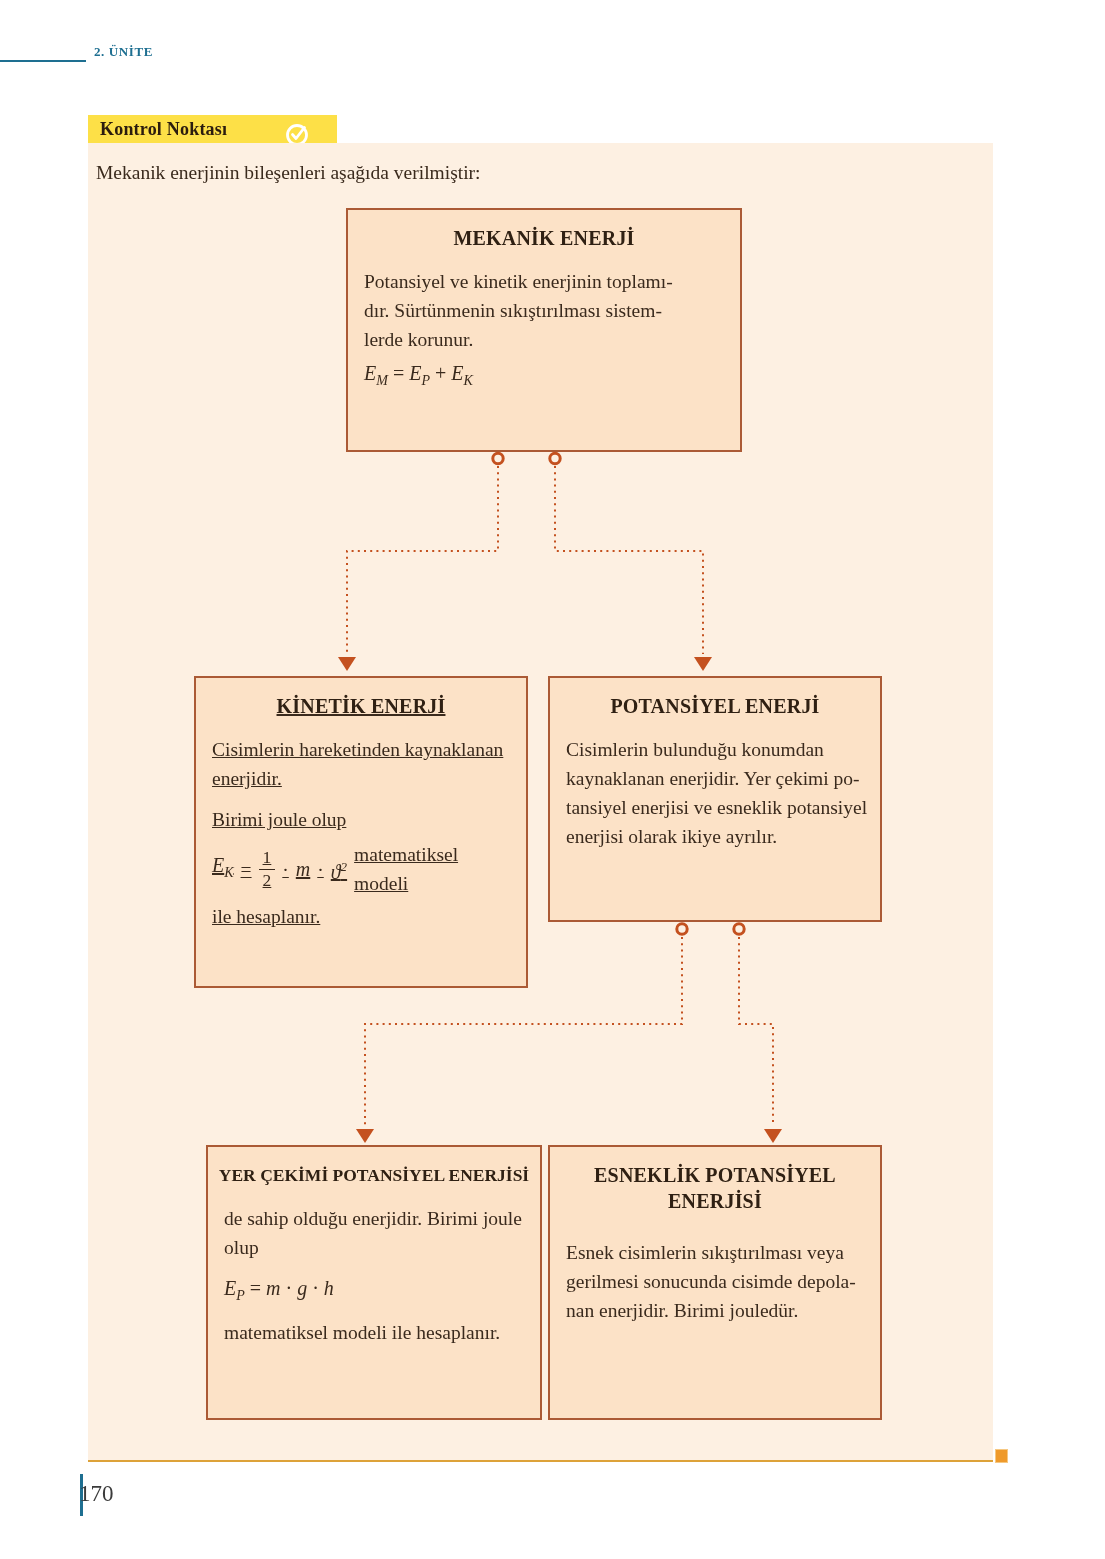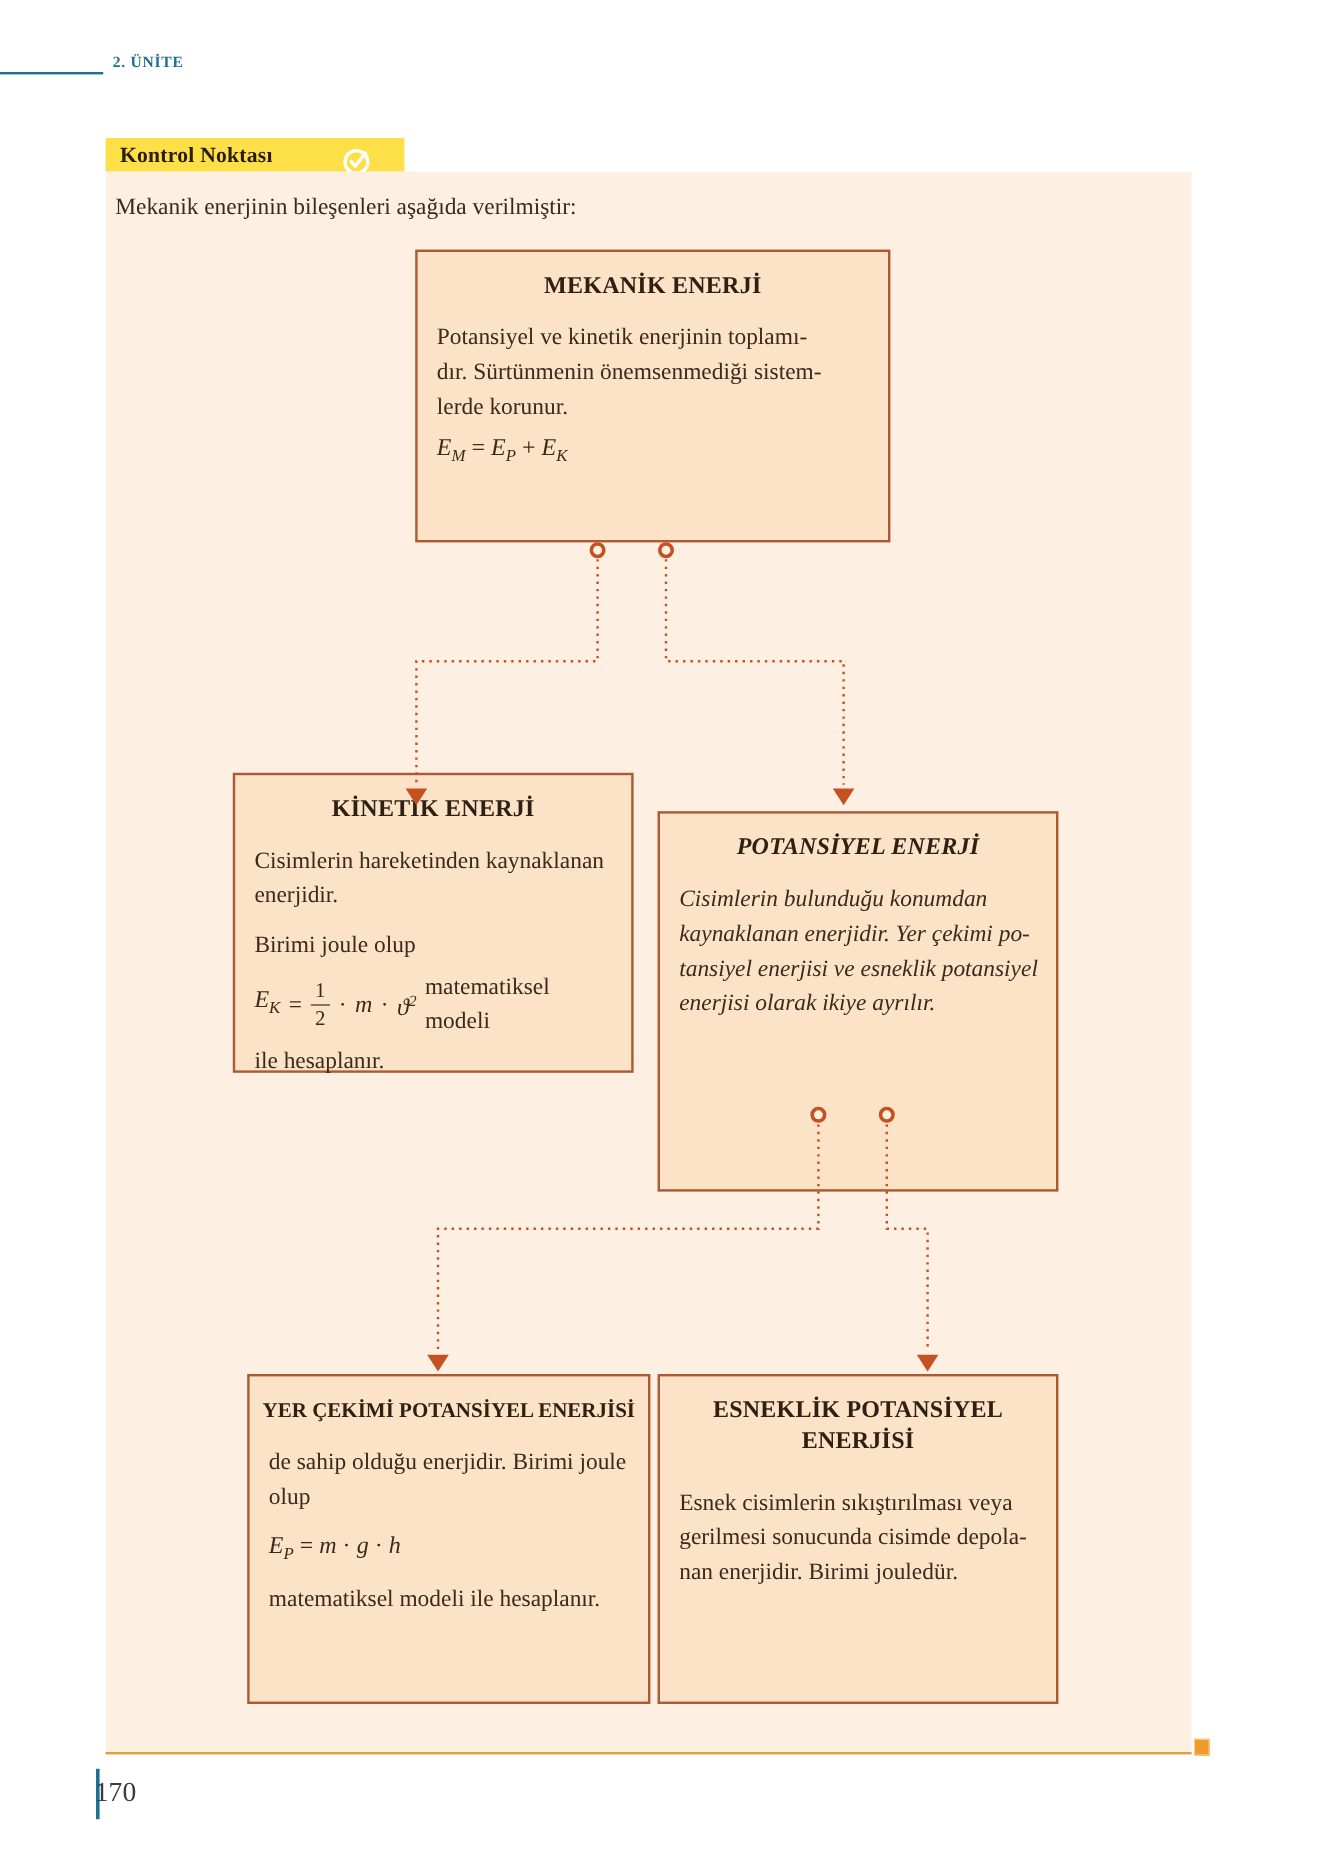--- a/index.html
+++ b/index.html
@@ -67,27 +67,27 @@
   </div>
 
   <div class="abs panel"></div>
 
   <div class="abs intro">Mekanik enerjinin bileşenleri aşağıda verilmiştir:</div>
 
   <div class="node" style="left:346px; top:208px; width:396px; height:244px;">
     <div class="node-title">MEKANİK ENERJİ</div>
     <div class="node-body">
       <div class="tline">Potansiyel ve kinetik enerjinin toplamı-</div>
-      <div class="tline">dır. Sürtünmenin önemsenmediği sistem-</div>
+      <div class="tline">dır. Sürtünmenin sıkıştırılması sistem-</div>
       <div class="tline">lerde korunur.</div>
       <div class="fml fml-inline"><span>E</span><sub>M</sub> <span class="op">=</span> <span>E</span><sub>P</sub> <span class="op">+</span> <span>E</span><sub>K</sub></div>
     </div>
   </div>
 
-  <div class="node" style="left:194px; top:644px; width:334px; height:250px;">
+  <div class="node" style="left:194px; top:676px; width:334px; height:312px;text-decoration:underline;">
     <div class="node-title">KİNETİK ENERJİ</div>
     <div class="node-body">
       <div class="tline">Cisimlerin hareketinden kaynaklanan</div>
       <div class="tline gap-after">enerjidir.</div>
       <div class="tline">Birimi joule olup</div>
       <div class="fml-row">
         <span class="fml"><span>E</span><sub>K</sub></span>
         <span class="op">=</span>
         <span class="frac">
             <span class="num">1</span>
@@ -96,21 +96,21 @@
         <span class="op">·</span>
         <span class="fml">m</span>
         <span class="op">·</span>
         <span class="fml"><span>ϑ</span><sup>2</sup></span>
         <span class="plain">matematiksel modeli</span>
       </div>
       <div class="tline">ile hesaplanır.</div>
     </div>
   </div>
 
-  <div class="node" style="left:548px; top:676px; width:334px; height:317px;font-style:italic;">
+  <div class="node" style="left:548px; top:676px; width:334px; height:246px;">
     <div class="node-title">POTANSİYEL ENERJİ</div>
     <div class="node-body">
       <div class="tline">Cisimlerin bulunduğu konumdan</div>
       <div class="tline">kaynaklanan enerjidir. Yer çekimi po-</div>
       <div class="tline">tansiyel enerjisi ve esneklik potansiyel</div>
       <div class="tline">enerjisi olarak ikiye ayrılır.</div>
     </div>
   </div>
 
   <div class="node" style="left:194px; top:1145px; width:336px; height:275px;margin-left:12px;">

